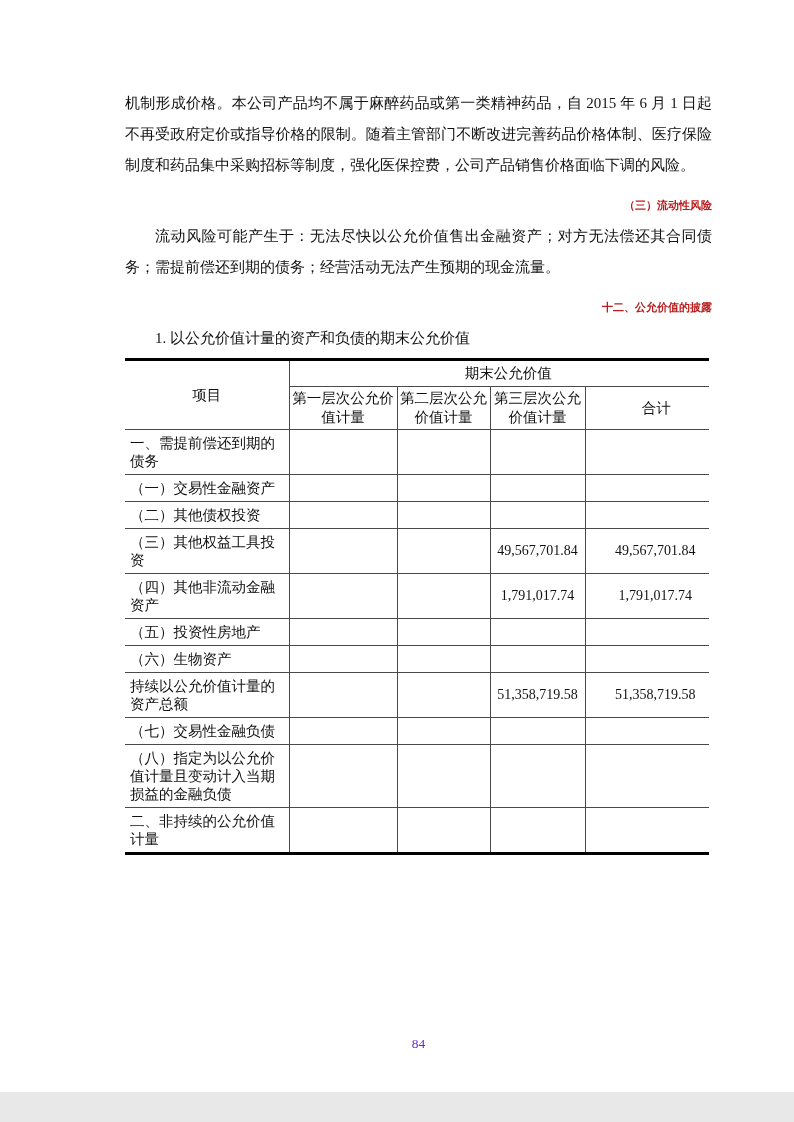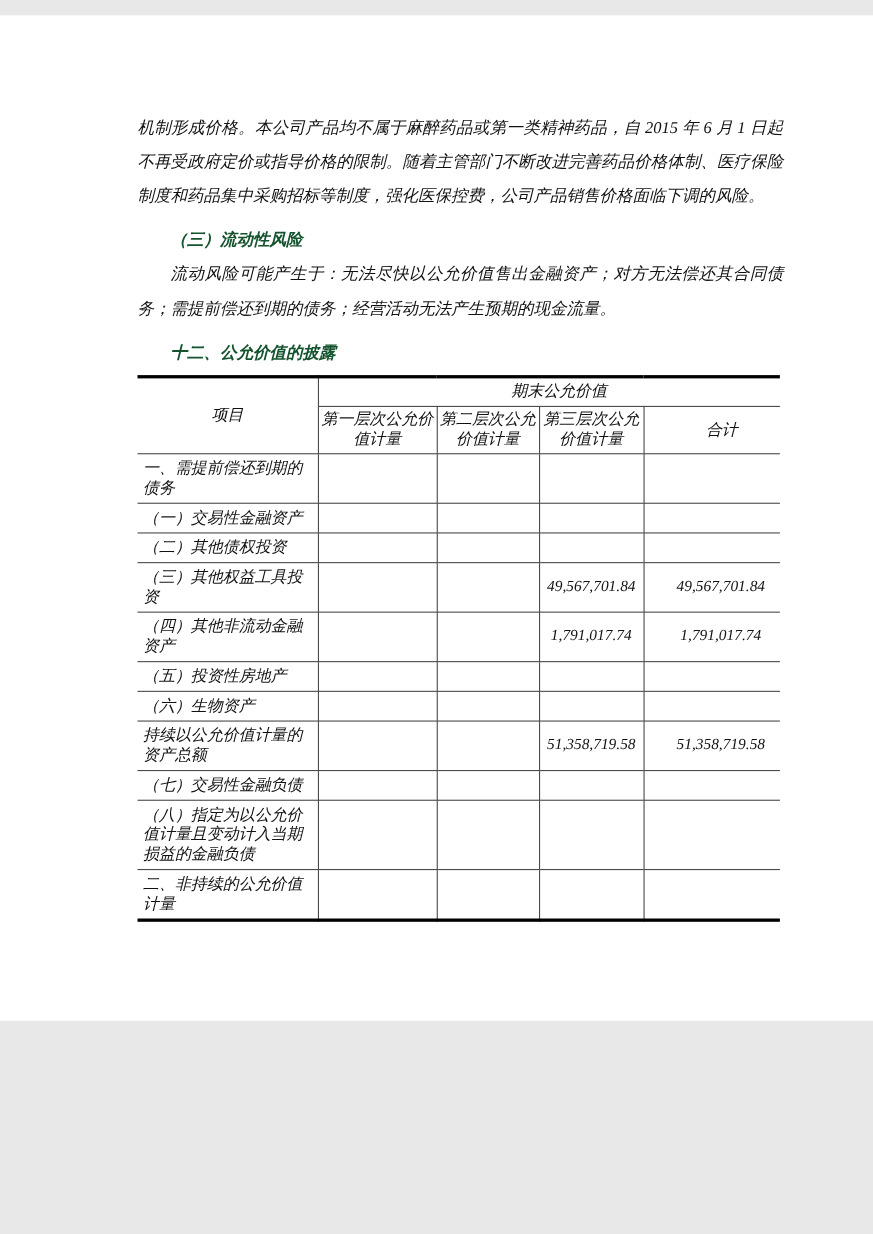--- a/index.html
+++ b/index.html
@@ -1,48 +1,48 @@
 <!DOCTYPE html>
 <html lang="zh"><head>
 <meta charset="utf-8">
 <style>
   * { margin: 0; padding: 0; box-sizing: border-box; }
   html, body { background: #e8e8e8; }
   .page {
     position: relative;
     width: 794px;
-    height: 914px;
-    margin: 14px auto;
+    height: 1092px;
+    margin: 0 auto;
     background: #ffffff;
     font-family: "Liberation Serif", "DejaVu Serif", serif;
     color: #111;
     overflow: hidden;
-    font-style: italic;
   }
   .content {
     position: absolute;
     left: 125px;
     top: 88px;
     width: 587px;
   }
   .para {
     font-size: 15px;
     line-height: 31px;
     text-align: justify;
     color: #111;
   }
   .para.indent { text-indent: 2em; }
   .para.no-indent { text-indent: 0; }
   .heading {
-    font-size: 15px;
+    font-size: 11px;
     font-weight: bold;
     line-height: 31px;
     margin-top: 9px;
     text-indent: 2em;
-    color: #14532d;
+    color: #b91c1c;
+    text-align: right;
   }
   .fv-table {
     width: 584px;
     margin-top: 4px;
     border-collapse: collapse;
     table-layout: fixed;
     border-top: 3px solid #000;
     border-bottom: 3px solid #000;
   }
   .fv-table th, .fv-table td {
@@ -90,20 +90,21 @@
   <div class="content">
 
     <p class="para no-indent">机制形成价格。本公司产品均不属于麻醉药品或第一类精神药品，自 2015 年 6 月 1 日起不再受政府定价或指导价格的限制。随着主管部门不断改进完善药品价格体制、医疗保险制度和药品集中采购招标等制度，强化医保控费，公司产品销售价格面临下调的风险。</p>
 
     <h3 class="heading">（三）流动性风险</h3>
 
     <p class="para indent">流动风险可能产生于：无法尽快以公允价值售出金融资产；对方无法偿还其合同债务；需提前偿还到期的债务；经营活动无法产生预期的现金流量。</p>
 
     <h3 class="heading">十二、公允价值的披露</h3>
 
+    <p class="para indent">1. 以公允价值计量的资产和负债的期末公允价值</p>
 
     <table class="fv-table">
       <colgroup>
         <col style="width:164px">
         <col style="width:108px">
         <col style="width:93px">
         <col style="width:95px">
         <col style="width:124px">
       </colgroup>
       <thead>

